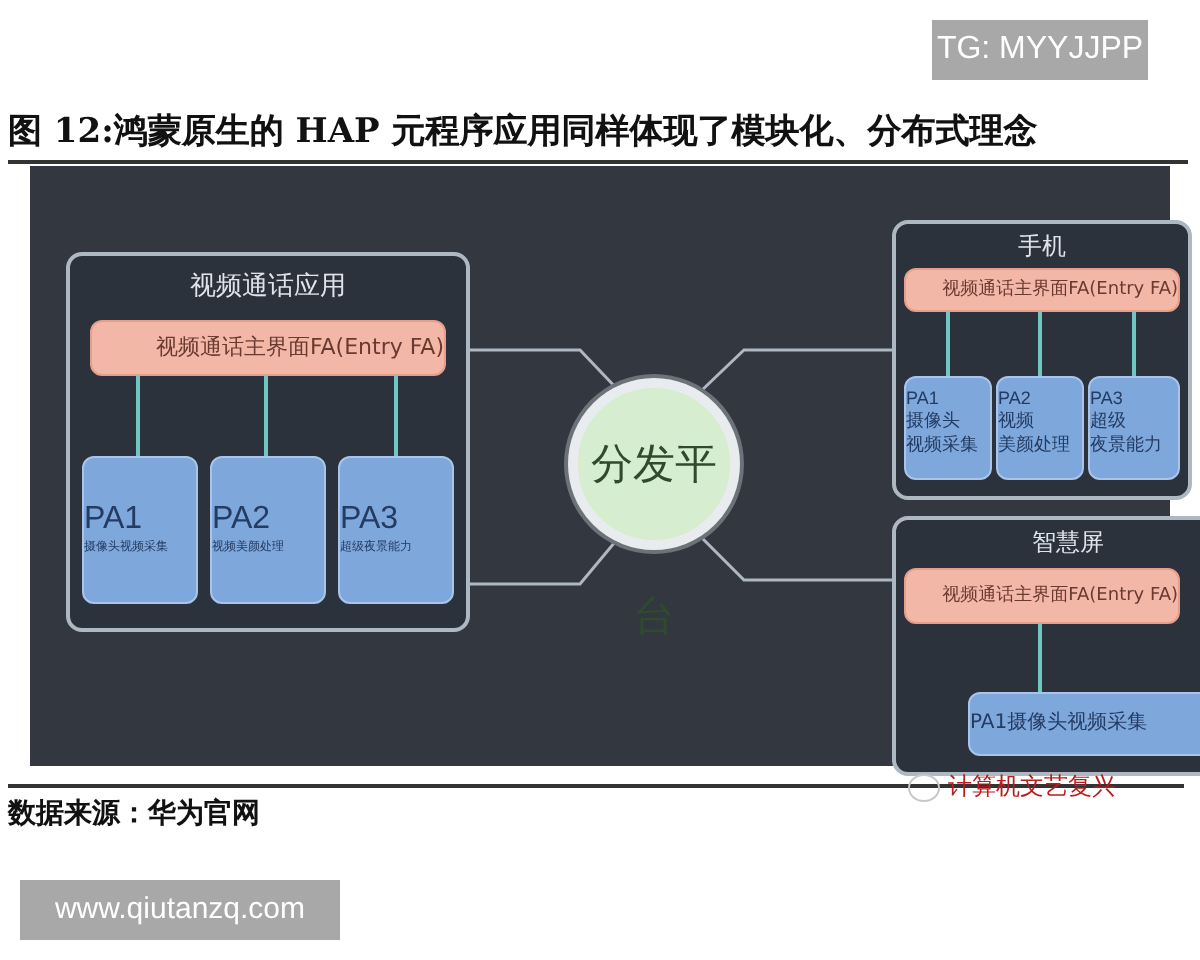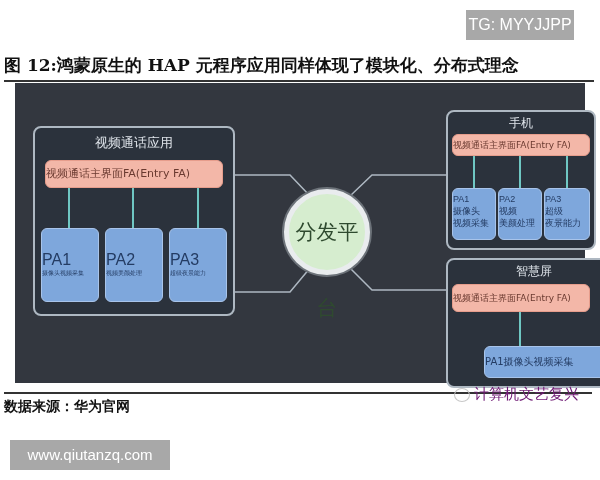--- a/index.html
+++ b/index.html
@@ -3,27 +3,27 @@
 <meta charset="utf-8">
 <style>
   html, body { margin:0; padding:0; }
   body { width:600px; height:480px; background:#ffffff; position:relative; overflow:hidden; font-family:"DejaVu Sans", sans-serif; }
   .tg-badge { position:absolute; left:466px; top:10px; width:108px; height:30px; background:#a8a8a8; color:#ffffff; font-family:"Liberation Sans", sans-serif; font-size:16px; line-height:30px; text-align:center; }
   .fig-title { position:absolute; left:4px; top:54px; font-family:"DejaVu Serif", serif; font-weight:bold; font-size:17px; color:#111; white-space:nowrap; letter-spacing:0px; }
   .title-rule { position:absolute; left:4px; top:80px; width:590px; height:2px; background:#333; }
   .canvas { position:absolute; left:15px; top:83px; width:570px; height:300px; background:#33373f; }
   .bottom-rule { position:absolute; left:4px; top:392px; width:588px; height:2px; background:#333; }
   .source { position:absolute; left:4px; top:398px; font-family:"DejaVu Serif", serif; font-weight:bold; font-size:14px; color:#111; }
-  .watermark { position:absolute; left:454px; top:385px; font-size:15px; color:#701a75; white-space:nowrap; }
+  .watermark { position:absolute; left:454px; top:385px; font-size:12px; color:#b91c1c; white-space:nowrap; }
   .watermark .wx { display:inline-block; width:14px; height:12px; border:1.5px solid #c8c8c8; border-radius:50%; vertical-align:middle; margin-right:4px; }
   .url-badge { position:absolute; left:10px; top:440px; width:160px; height:30px; background:#a8a8a8; color:#ffffff; font-family:"Liberation Sans", sans-serif; font-size:15px; line-height:30px; text-align:center; }
 
   .group { position:absolute; border:2px solid #aeb8c2; border-radius:8px; background:#2b323c; box-sizing:border-box; }
   .group-title { position:absolute; left:0; right:0; text-align:center; color:#dfe4ea; }
-  .fa-bar { position:absolute; background:#f3b7a8; border:1px solid #e69d8c; border-radius:6px; color:#6a3a30; text-align:left; box-sizing:border-box; white-space:nowrap; }
+  .fa-bar { position:absolute; background:#f3b7a8; border:1px solid #e69d8c; border-radius:6px; color:#6a3a30; text-align:right; box-sizing:border-box; white-space:nowrap; }
   .pa { position:absolute; background:#7ea7dc; border:1px solid #a8c4ea; border-radius:6px; color:#243c63; text-align:left; box-sizing:border-box; }
   .pa .pa-name { display:block; font-family:"Liberation Sans", sans-serif; }
   .pa .pa-desc { display:block; }
   .vline { position:absolute; width:2px; background:#6fc7c3; }
   .hub { position:absolute; left:284px; top:189px; width:86px; height:86px; border-radius:50%; background:#d6edcf; border:5px solid #e9ecee; box-shadow:0 0 0 2px #6c7279; box-sizing:border-box; text-align:center; line-height:76px; color:#2f4a2f; font-size:21px; }
 </style>
 </head>
 <body>
 
 <div class="tg-badge">TG: MYYJJPP</div>

